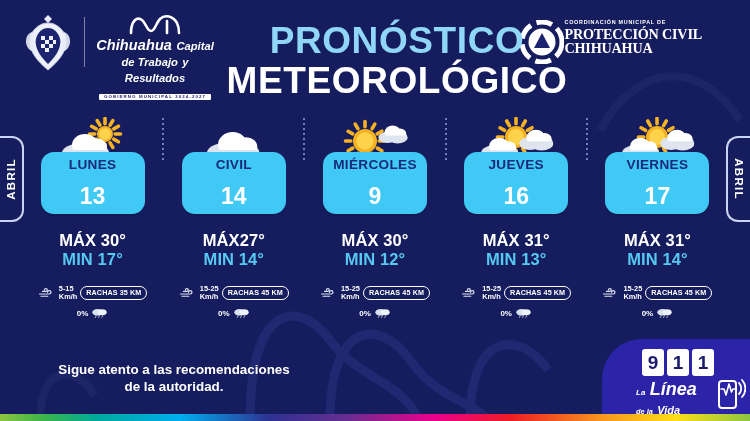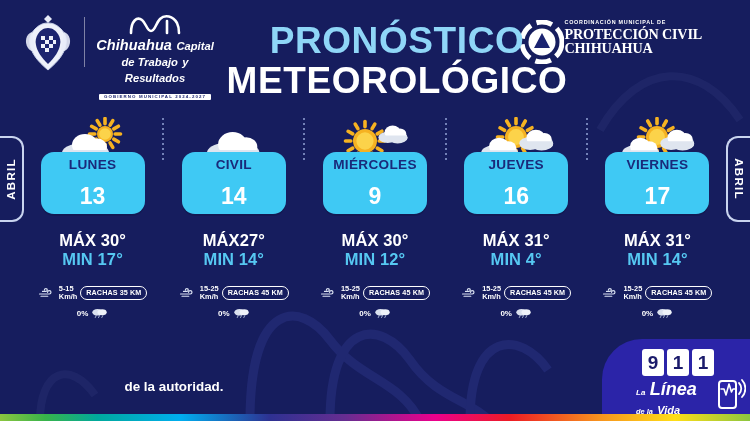--- a/index.html
+++ b/index.html
@@ -375,21 +375,21 @@
       <ellipse cx="34" cy="14" rx="10" ry="8.5" fill="#ffffff"></ellipse>
       <rect x="4" y="17" width="42" height="8" rx="4" fill="#dfe5ef"></rect>
     </g>
           </svg></div>
         <div class="card">
           <span class="dayname">JUEVES</span>
                   <span class="daynum">16</span>
         </div>
         <div class="temps">
           <span class="max">MÁX 31°</span>
-               <span class="min">MIN 4°</span>
+               <span class="min">MIN 13°</span>
         </div>
         <div class="wind-row">
           <svg viewBox="0 0 24 14" width="18" height="11">
             <g fill="none" stroke="#dbe2f3" stroke-width="1.6" stroke-linecap="round">
      <path d="M2 9 h13 a2.3 2.3 0 1 0 -2.3 -2.3"></path>
      <path d="M4 12 h9"></path>
      <path d="M6 5.5 h4.5 a1.9 1.9 0 1 0 -1.9 -1.9"></path>
             </g>
           </svg>
           <div class="wind-speed"><span>15-25</span><br>
@@ -471,21 +471,21 @@
       <path d="M8 13 l-1.5 3"></path>
               <path d="M13 13 l-1.5 3"></path>
               <path d="M18 13 l-1.5 3"></path>
             </g>
           </svg>
         </div>
       </div>
     </div>
 
   <div class="footer-note">
-    <br>
+    <span>Sigue atento a las recomendaciones</span><br>
     <span>de la autoridad.</span>
   </div>
 
 
   <div class="badge911">
     <div class="disc"></div>
     <div class="nums" id="nums911">
         <b>9</b>
         <b>1</b>
         <b>1</b>

